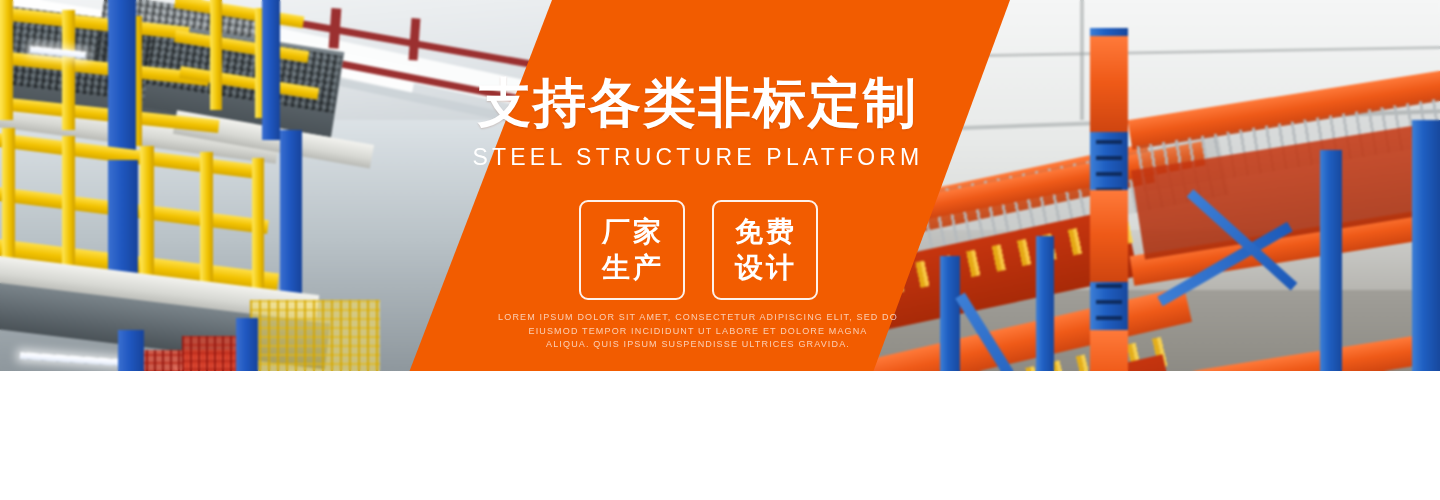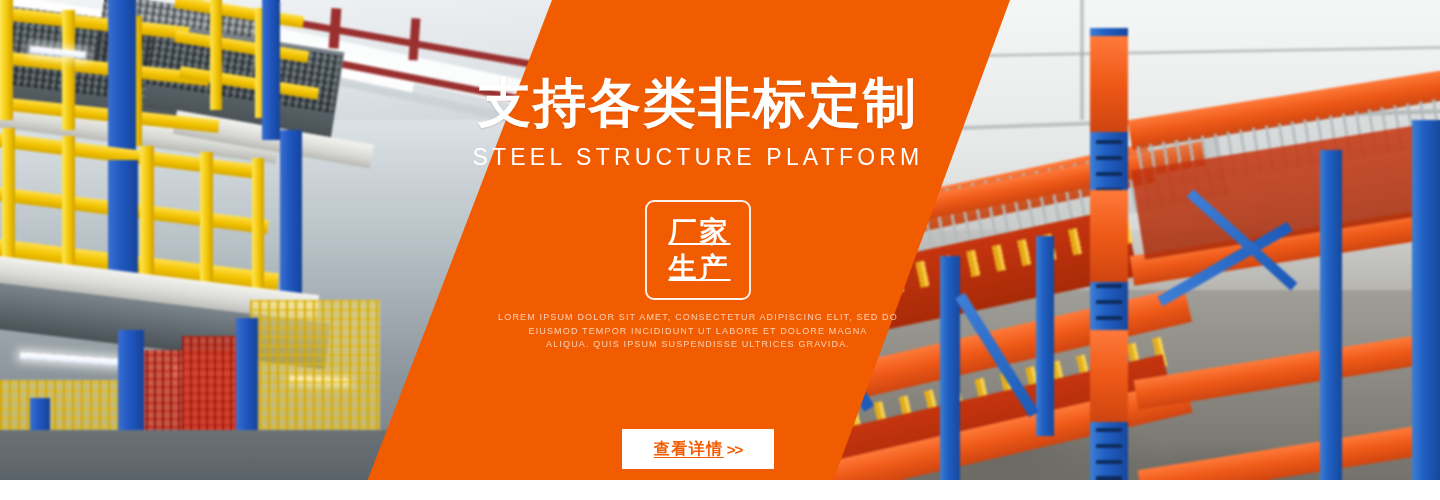--- a/index.html
+++ b/index.html
@@ -5,21 +5,21 @@
   html, body {
     margin: 0;
     padding: 0;
     background: #ffffff;
   }
   * { box-sizing: border-box; }
 
   .banner {
     position: relative;
     width: 1440px;
-    height: 480px;
+    height: 371px;
     overflow: hidden;
     font-family: "Liberation Sans", "DejaVu Sans", sans-serif;
     background: #c9ccd0;
   }
 
   
   .photo-left {
     position: absolute;
     left: 0; top: 0;
     width: 600px; height: 500px;
@@ -238,21 +238,21 @@
     flex-direction: column;
     align-items: center;
     justify-content: center;
     color: #ffffff;
     font-size: 28px;
     font-weight: 700;
     line-height: 1.28;
     letter-spacing: 3px;
     text-indent: 3px;
   }
-  .feature-line { display: block; text-decoration: underline; }
+  .feature-line { display: block; }
 
   .lorem {
     position: absolute;
     left: 0; top: 311px;
     width: 1440px;
     text-align: center;
     color: rgba(255,255,255,.70);
     font-size: 9px;
     font-weight: 400;
     letter-spacing: 1.15px;
@@ -444,20 +444,24 @@
     <div class="subhead">STEEL STRUCTURE PLATFORM</div>
 
     <div class="feature-row">
 
       <div class="feature-box">
         <span class="feature-line">厂家</span>
         <span class="feature-line">生产</span>
       </div>
 
 
+      <div class="feature-box">
+        <span class="feature-line">免费</span>
+        <span class="feature-line">设计</span>
+      </div>
 
     </div>
 
     <div class="lorem">
       <span>LOREM IPSUM DOLOR SIT AMET, CONSECTETUR ADIPISCING ELIT, SED DO</span>
       <span>EIUSMOD TEMPOR INCIDIDUNT UT LABORE ET DOLORE MAGNA</span>
       <span>ALIQUA. QUIS IPSUM SUSPENDISSE ULTRICES GRAVIDA.</span>
     </div>
 
     <div class="cta-wrap">

